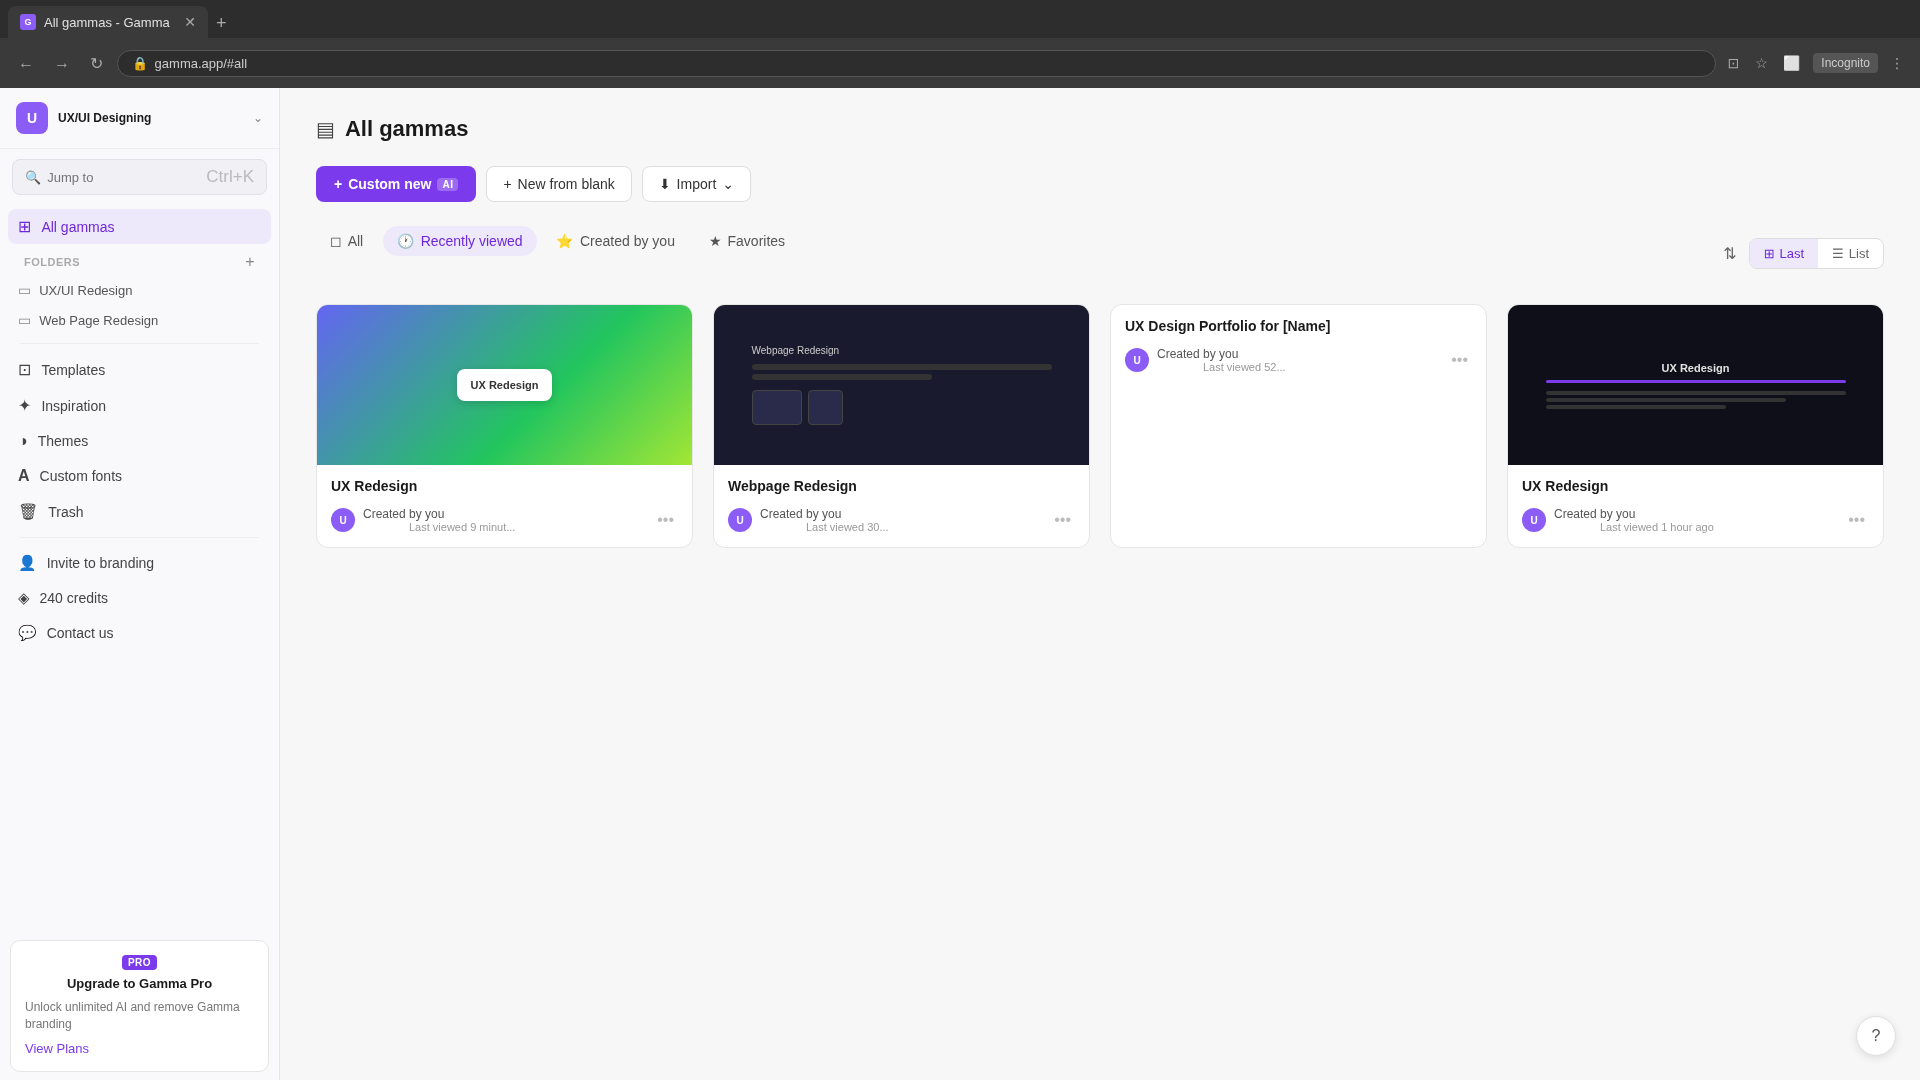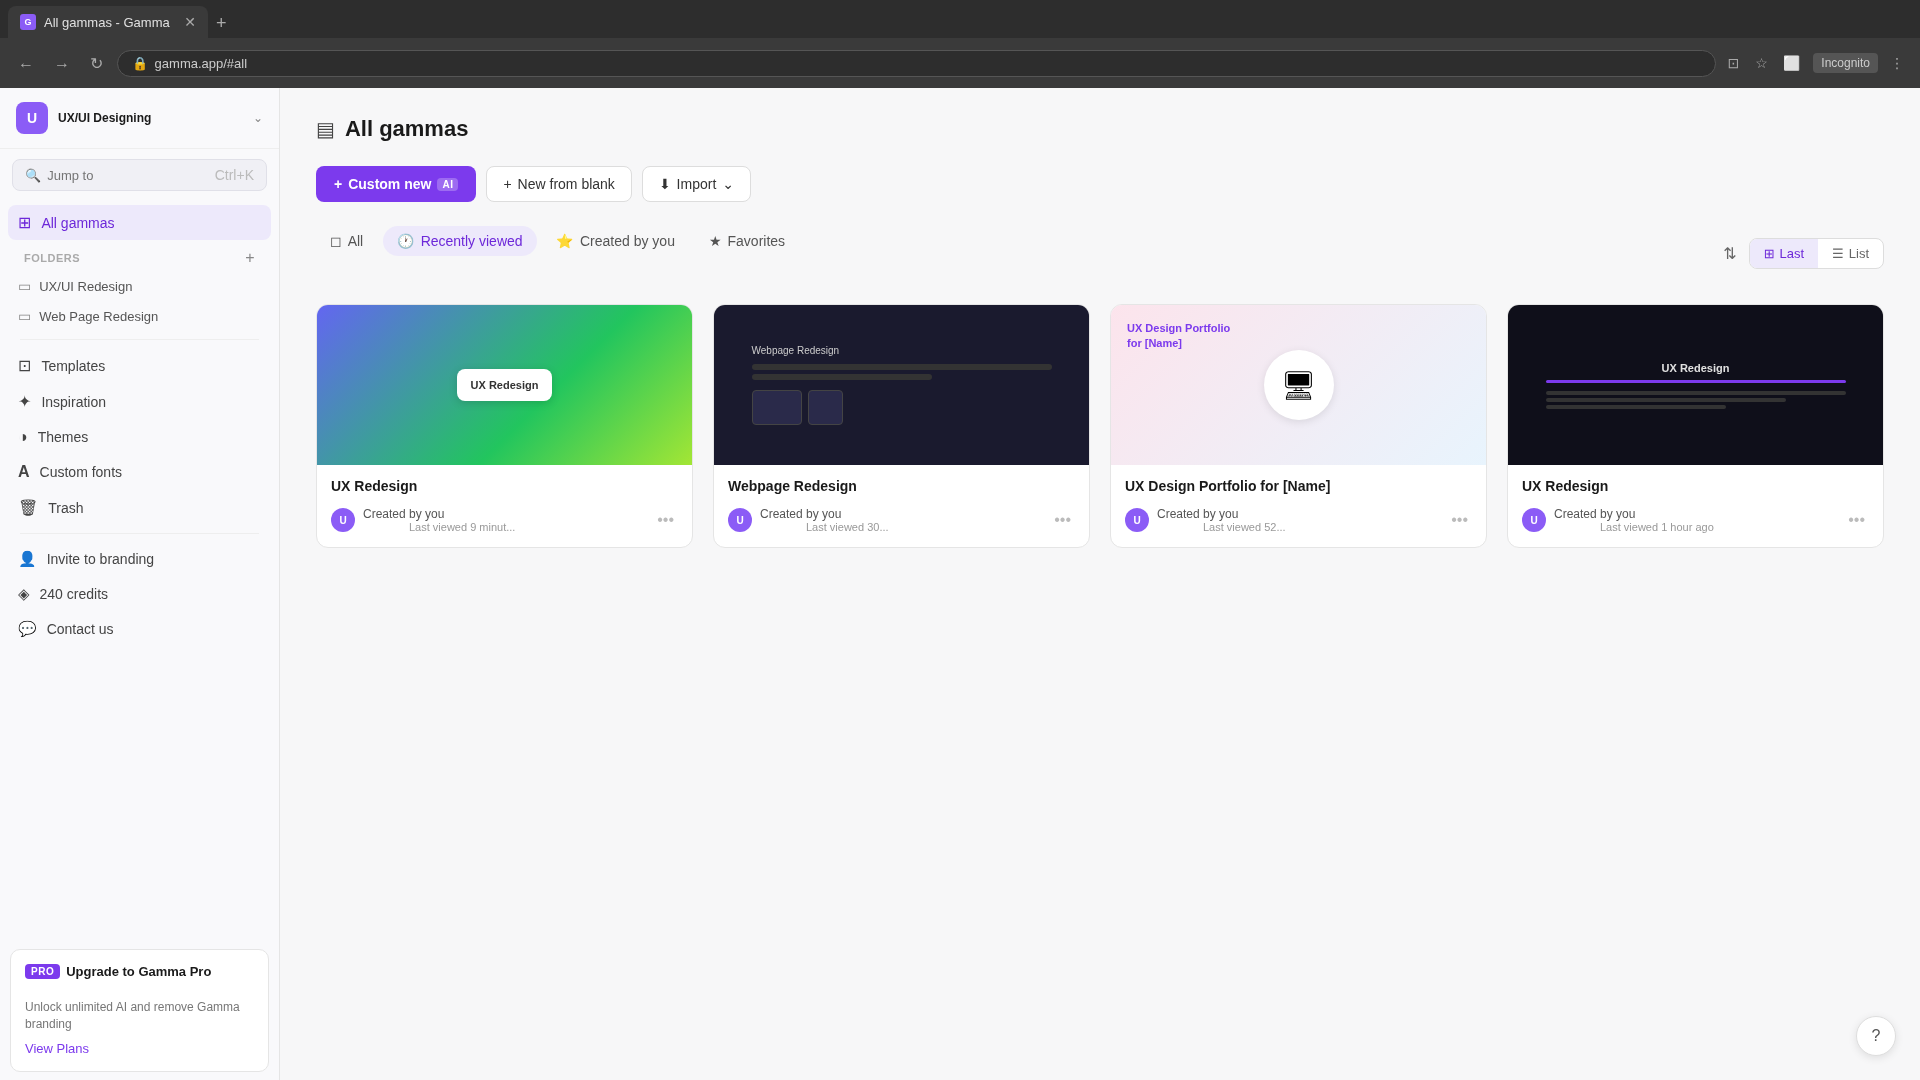--- a/index.html
+++ b/index.html
@@ -27,43 +27,43 @@
     
     .sidebar { width: 280px; background: #f9f9fb; border-right: 1px solid #e5e5e5; display: flex; flex-direction: column; overflow-y: auto; flex-shrink: 0; }
     .sidebar-header { padding: 14px 16px; display: flex; align-items: center; gap: 10px; border-bottom: 1px solid #eee; }
     .workspace-avatar { width: 32px; height: 32px; background: #8b5cf6; border-radius: 8px; display: flex; align-items: center; justify-content: center; color: white; font-weight: bold; font-size: 14px; flex-shrink: 0; }
     .workspace-name { font-size: 12px; font-weight: 600; color: #1a1a1a; flex: 1; }
     .sidebar-chevron { color: #888; font-size: 12px; cursor: pointer; }
 
     .search-bar { margin: 10px 12px; background: #f0f0f5; border: 1px solid #e0e0e8; border-radius: 8px; padding: 7px 12px; display: flex; align-items: center; gap: 6px; cursor: text; }
     .search-bar input { background: none; border: none; outline: none; font-size: 13px; color: #555; flex: 1; width: 100%; }
     .search-bar .search-icon-svg { color: #999; font-size: 13px; }
-    .search-shortcut { color: #bbb; font-size: 14px; margin-left: auto; }
+    .search-shortcut { color: #bbb; font-size: 17px; margin-left: auto; }
 
     .sidebar-nav { padding: 4px 8px; flex: 1; }
     .nav-item { display: flex; align-items: center; gap: 10px; padding: 8px 10px; border-radius: 8px; cursor: pointer; font-size: 14px; color: #444; margin-bottom: 1px; }
     .nav-item.active { background: #ede9fb; color: #6d28d9; font-weight: 500; }
     .nav-item .nav-icon { font-size: 16px; flex-shrink: 0; color: inherit; }
     .nav-item .nav-label { flex: 1; }
 
     .sidebar-section { padding: 8px 16px 4px; font-size: 11px; font-weight: 600; color: #aaa; text-transform: uppercase; letter-spacing: 0.5px; display: flex; align-items: center; justify-content: space-between; }
     .sidebar-section .add-btn { color: #888; font-size: 16px; cursor: pointer; font-weight: 400; }
 
     .folder-item { display: flex; align-items: center; gap: 8px; padding: 7px 10px; border-radius: 8px; cursor: pointer; font-size: 13px; color: #555; }
     .folder-icon { font-size: 14px; color: #888; }
 
     .sidebar-divider { height: 1px; background: #eee; margin: 8px 12px; }
     .bottom-nav-item { display: flex; align-items: center; gap: 10px; padding: 8px 10px; border-radius: 8px; cursor: pointer; font-size: 14px; color: #444; margin-bottom: 1px; }
     .bottom-nav-icon { font-size: 15px; }
 
     .upgrade-box { margin: 10px 10px 8px; background: white; border: 1px solid #e5e5e5; border-radius: 10px; padding: 14px; }
-    .pro-badge { display: flex; align-items: center; gap: 6px; margin-bottom: 8px; }
+    .pro-badge { display: flex; align-items: center; gap: 6px; margin-bottom: 8px; flex-direction: column; }
     .pro-label { background: #7c3aed; color: white; font-size: 10px; font-weight: 700; padding: 2px 6px; border-radius: 4px; letter-spacing: 0.5px; }
     .upgrade-title { font-size: 13px; font-weight: 600; color: #1a1a1a; }
-    .upgrade-desc { font-size: 12px; color: #777; margin-top: 20px; line-height: 1.4; }
+    .upgrade-desc { font-size: 12px; color: #777; margin-top: 8px; line-height: 1.4; }
     .view-plans-link { color: #7c3aed; font-size: 13px; font-weight: 500; text-decoration: none; margin-top: 8px; display: inline-block; }
 
     
     .main-content { flex: 1; overflow-y: auto; padding: 28px 36px; }
     .page-header { display: flex; align-items: center; gap: 10px; margin-bottom: 24px; }
     .page-title-icon { font-size: 20px; color: #444; }
     .page-title-text { font-size: 22px; font-weight: 700; color: #1a1a1a; }
 
     .toolbar { display: flex; align-items: center; gap: 10px; margin-bottom: 24px; }
     .btn-create { background: #7c3aed; color: white; border: none; border-radius: 8px; padding: 10px 18px; font-size: 14px; font-weight: 600; cursor: pointer; display: flex; align-items: center; gap: 6px; }
@@ -330,24 +330,20 @@
             <div class="card-meta-text">
               <div class="meta-created">Created by you</div>
               <div class="meta-viewed">Last viewed 30...</div>
             </div>
             <button class="card-menu-btn">•••</button>
           </div>
         </div>
       </div>
 
       <div class="card">
-        <div class="card-thumb thumb-3">
-          <div class="thumb-3-text">UX Design Portfolio<br>for [Name]</div>
-          <div class="thumb-3-icon">🖥</div>
-        </div>
         <div class="card-body">
           <div class="card-title">UX Design Portfolio for [Name]</div>
           <div class="card-meta">
             <div class="avatar-sm">U</div>
             <div class="card-meta-text">
               <div class="meta-created">Created by you</div>
               <div class="meta-viewed">Last viewed 52...</div>
             </div>
             <button class="card-menu-btn">•••</button>
           </div>

